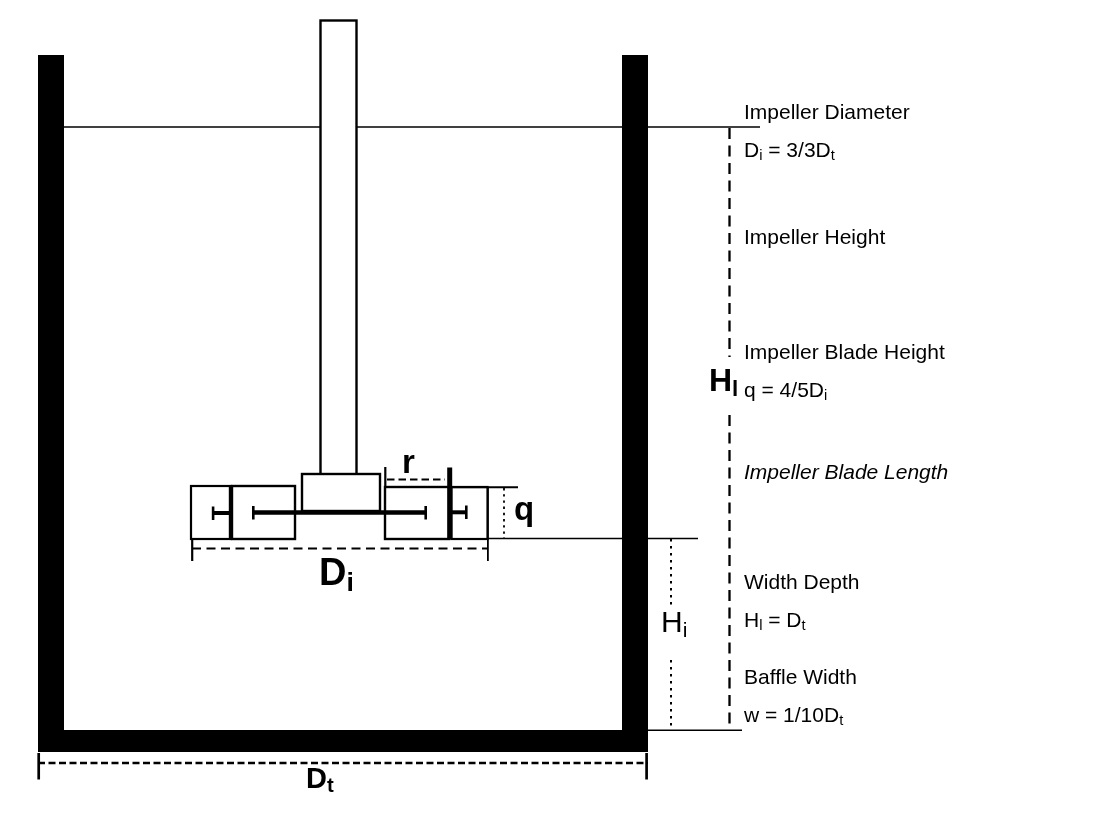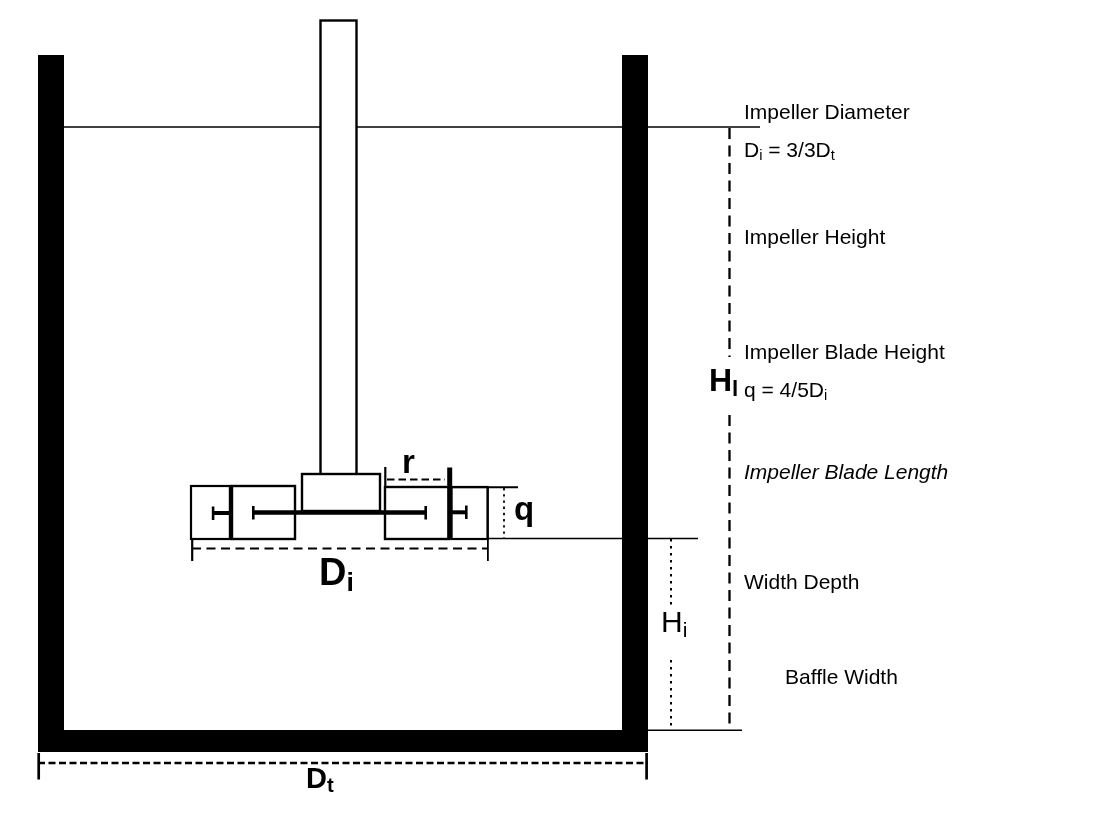--- a/index.html
+++ b/index.html
@@ -119,19 +119,21 @@
     <div class="legend-title">Impeller Blade Height</div>
     <div class="legend-formula"><span>q = 4/5D</span><sub>i</sub><span></span><sub></sub></div>
   </div>
 
   <div class="legend-item" style="top:453px;font-style:italic;">
     <div class="legend-title">Impeller Blade Length</div>
   </div>
 
   <div class="legend-item" style="top:563px;">
     <div class="legend-title">Width Depth</div>
+    <div class="legend-formula"><span>H</span><sub>l</sub><span> = D</span><sub>t</sub></div>
   </div>
 
-  <div class="legend-item" style="top:658px;margin-left:41px;">
+  <div class="legend-item" style="top:658px;">
     <div class="legend-title">Baffle Width</div>
+    <div class="legend-formula"><span>w = 1/10D</span><sub>t</sub><span></span><sub></sub></div>
   </div>
 
 </div>
 
 </body></html>

